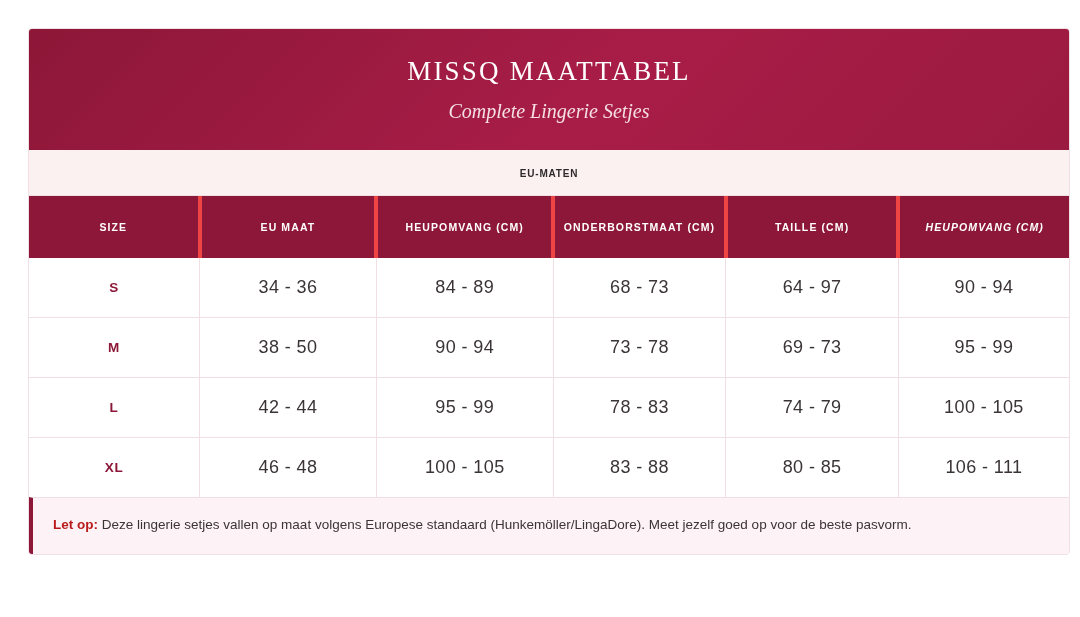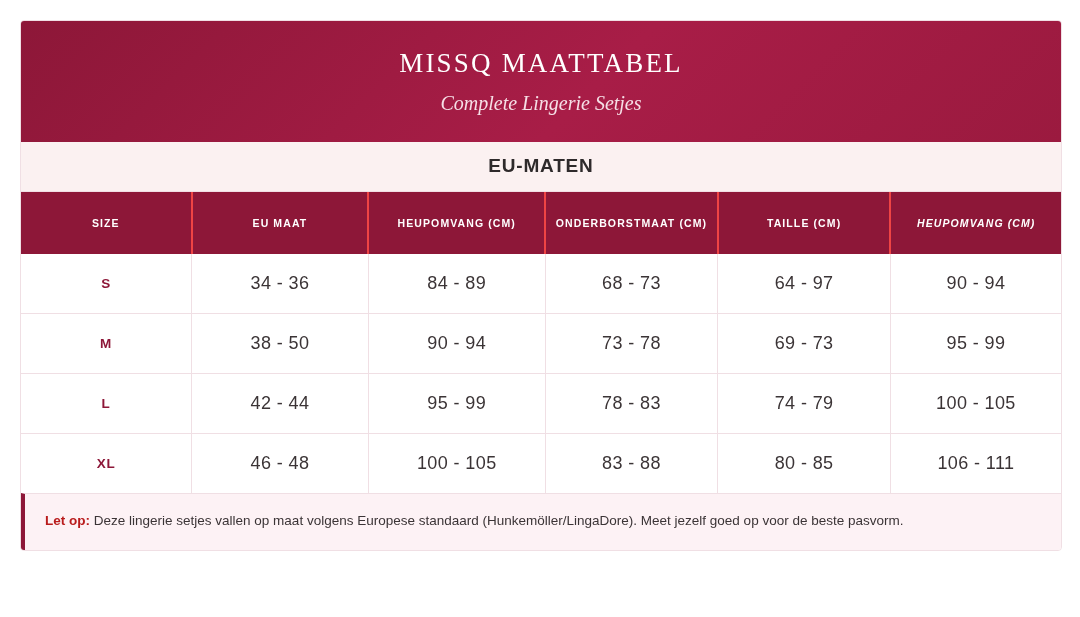--- a/index.html
+++ b/index.html
@@ -10,21 +10,21 @@
   }
   body {
     width: 1080px;
     height: 617px;
     overflow: hidden;
   }
   .page {
     width: 948px;
     height: 617px;
     box-sizing: border-box;
-    padding: 20px;
+    padding: 28px;
     background: #ffffff;
   }
   .card {
     width: 1040px;
     margin: 0 auto;
     background: #ffffff;
     border: 1px solid #f0dfe4;
     border-radius: 4px;
     overflow: hidden;
   }
@@ -53,40 +53,40 @@
   }
   
   .section-band {
     background: #fbf1f1;
     border-bottom: 1px solid #f0dfe4;
     text-align: center;
     padding: 13px 10px 14px;
   }
   .section-band-text {
     color: #2e2a2b;
-    font-size: 19px;
+    font-size: 10px;
     font-weight: bold;
     letter-spacing: 0.8px;
   }
   
   table.size-table {
     width: 100%;
     border-collapse: collapse;
     table-layout: fixed;
   }
   table.size-table thead th {
     background: #8d1738;
     color: #ffffff;
     font-size: 10.5px;
     font-weight: bold;
     letter-spacing: 1.1px;
     padding: 16px 6px;
     text-align: center;
     vertical-align: middle;
-    border-right: 2px solid #ef4444;
+    border-right: 4px solid #ef4444;
     line-height: 1.45;
     height: 62px;
     box-sizing: border-box;
   }
   table.size-table thead th:last-child { border-right: none; font-style: italic; }
   table.size-table tbody td {
     font-size: 18px;
     color: #3b3436;
     text-align: center;
     padding: 19px 6px;

